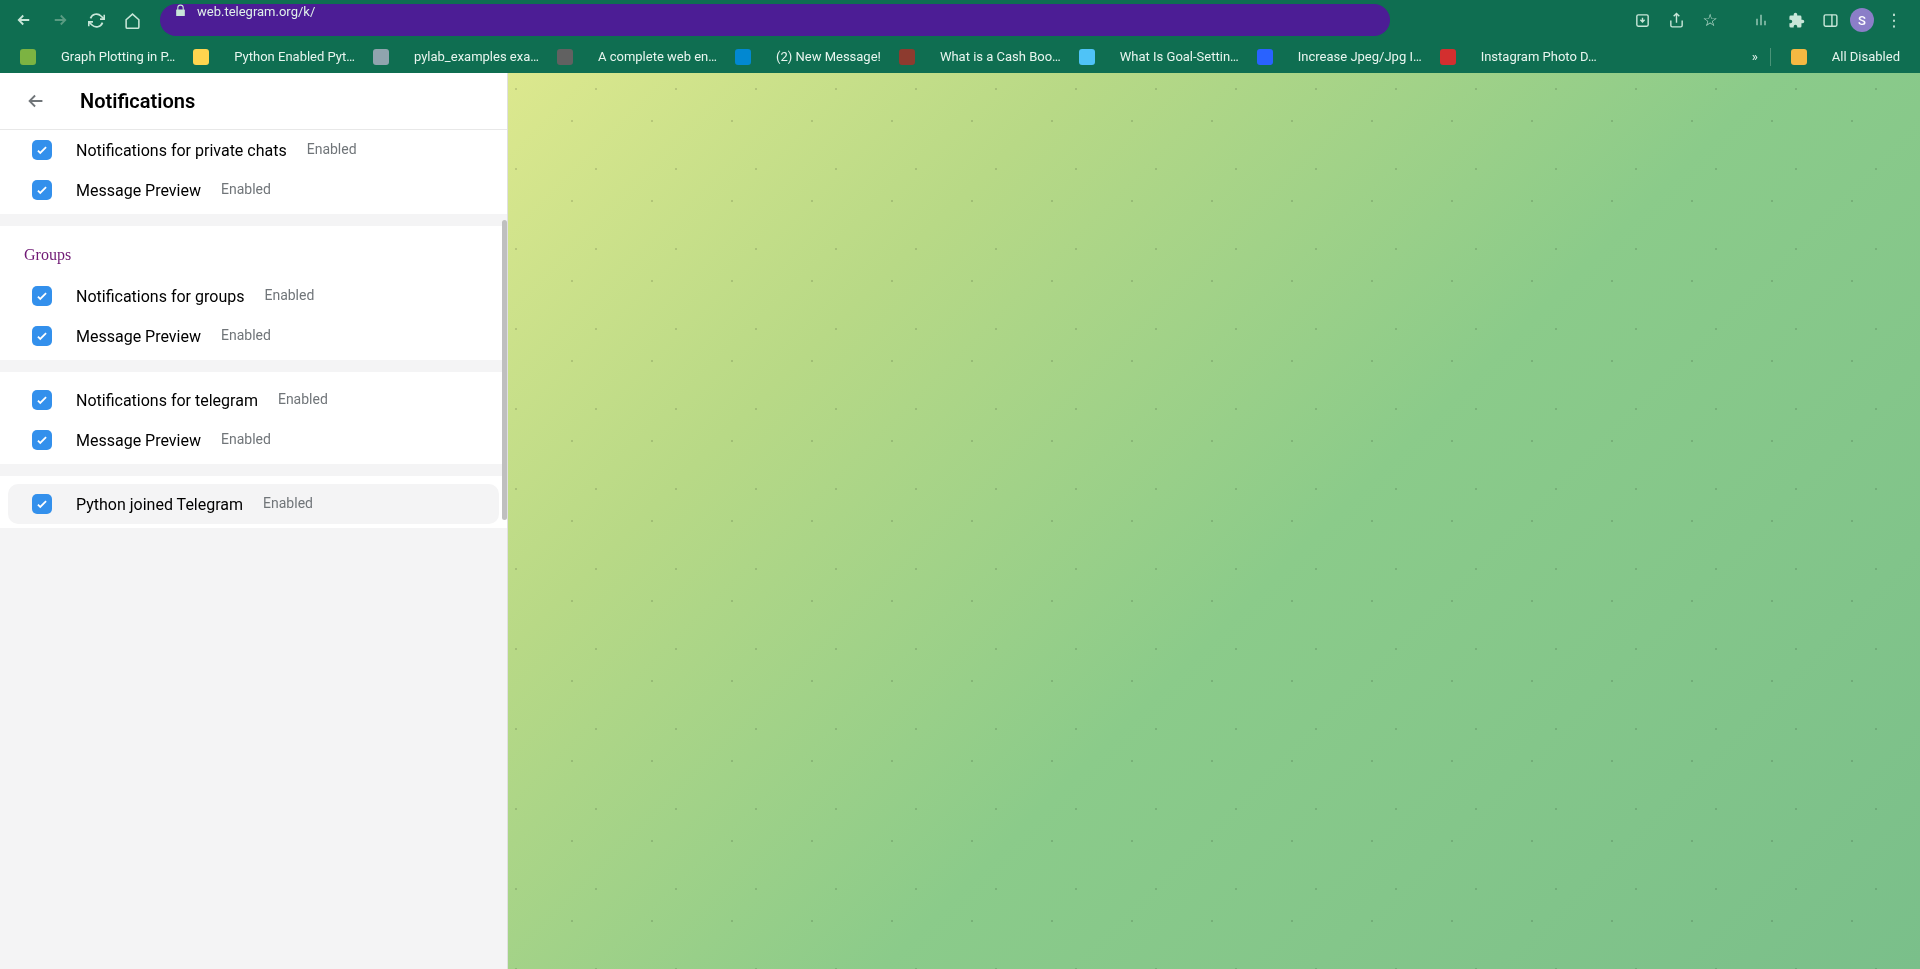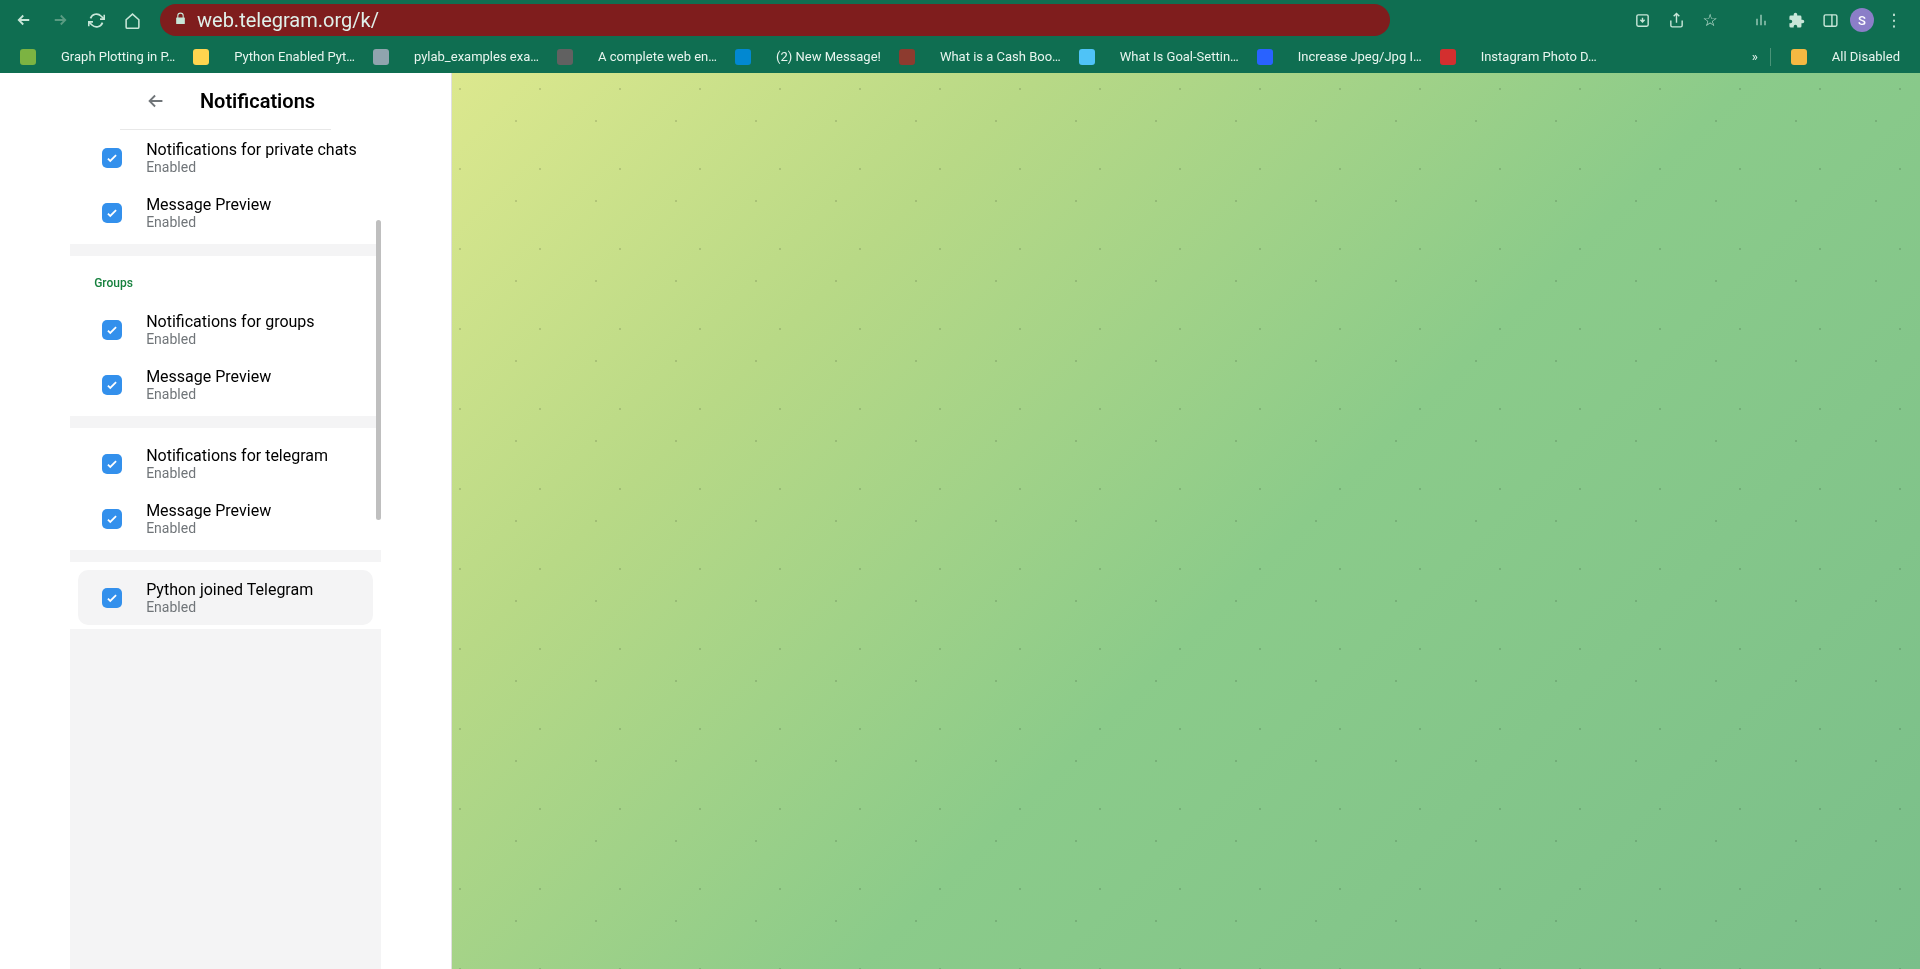--- a/index.html
+++ b/index.html
@@ -31,29 +31,28 @@
   display: flex;
   align-items: center;
   justify-content: center;
   color: #c8e6d8;
   border-radius: 50%;
   cursor: pointer;
 }
 .nav-btn.disabled { color: #5a9b82; }
 .address-bar {
   flex: 1;
-  background: #7f1d1d;
+  background: #4c1d95;
   border-radius: 20px;
   height: 32px;
   margin: 0 8px;
   display: flex;
-  align-items: center;
   padding: 0 14px;
   color: #e0f0ea;
-  font-size: 20px;
+  font-size: 13px;
   gap: 10px;
   max-width: 1230px;
 }
 .lock-icon { color: #c8e6d8; font-size: 14px; }
 .toolbar-right {
   margin-left: auto;
   display: flex;
   align-items: center;
   gap: 6px;
   padding-right: 4px;
@@ -115,27 +114,26 @@
   width: 1px;
   height: 18px;
   background: #4a9478;
 }
 
 .app {
   display: flex;
   height: calc(100% - 73px);
 }
 .sidebar {
-  width: 452px;
+  width: 508px;
   background: #fff;
   display: flex;
   flex-direction: column;
   position: relative;
   border-right: 1px solid #e0e0e0;
-  align-items: center;
 }
 .sidebar-header {
   display: flex;
   align-items: center;
   height: 57px;
   padding: 0 16px;
   gap: 24px;
   border-bottom: 1px solid #e8e8e8;
 }
 .back-btn {
@@ -162,24 +160,25 @@
 .section {
   background: #fff;
   padding: 8px 0 4px;
   margin-bottom: 12px;
 }
 .section:first-child {
   padding-top: 0;
   margin-top: 0;
 }
 .section-header {
-  font-size: 12px;
+  font-size: 16px;
   font-weight: 500;
-  color: #15803d;
+  color: #701a75;
   padding: 12px 24px 12px;
+  font-family: Liberation Serif, serif;
 }
 .setting-row {
   display: flex;
   align-items: center;
   padding: 10px 16px 10px 24px;
   gap: 24px;
   cursor: pointer;
   border-radius: 10px;
   margin: 0 8px;
 }
@@ -197,22 +196,22 @@
 }
 .checkbox.checked {
   background: #3390ec;
 }
 .checkbox.unchecked {
   border: 2px solid #c4c9cc;
 }
 .checkbox svg { stroke: #fff; }
 .setting-text {
   display: flex;
-  flex-direction: column;
-  gap: 0;
+  flex-direction: row;
+  gap: 20px;
 }
 .setting-label {
   font-size: 16px;
   color: #000;
   font-weight: 400;
 }
 .setting-status {
   font-size: 14px;
   color: #707579;
 }

